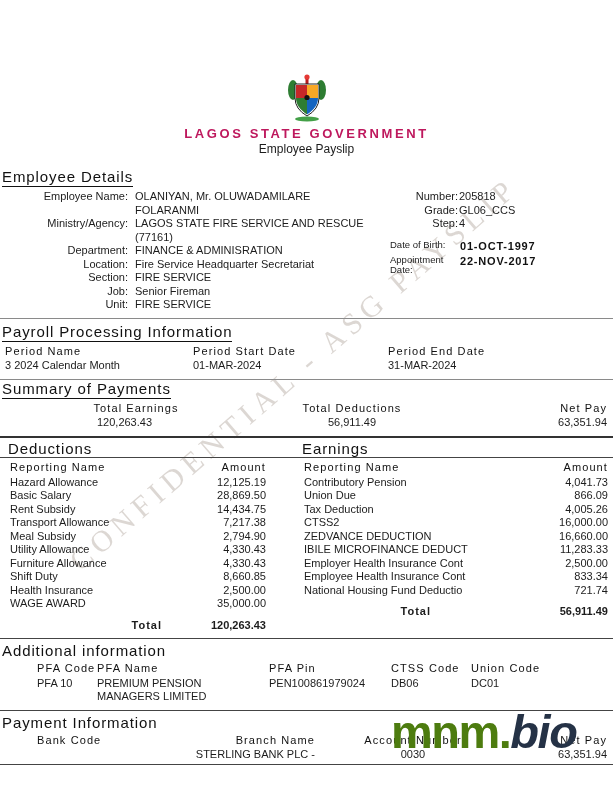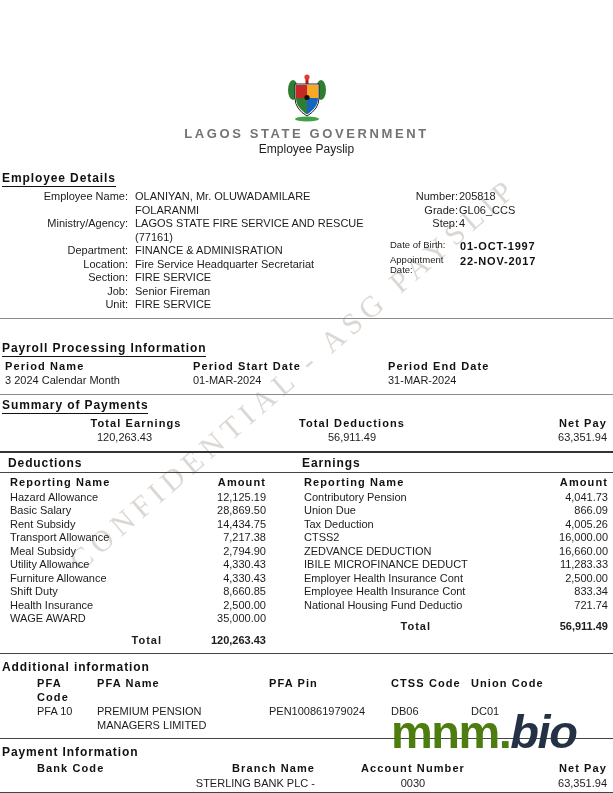--- a/index.html
+++ b/index.html
@@ -7,27 +7,27 @@
   body{width:613px;height:793px;font-family:"Liberation Sans",sans-serif;color:#1c1c1c}
   .page{position:relative;width:613px;height:793px;overflow:hidden;background:#fff}
 
   .watermark{position:absolute;left:74px;top:548px;transform:rotate(-41deg);transform-origin:left center;
     font-family:"Liberation Serif",serif;font-size:30px;letter-spacing:6px;white-space:nowrap;
     color:rgba(168,156,144,.40);z-index:0;pointer-events:none}
   .content{position:relative;z-index:1}
 
   .masthead{text-align:center;padding-top:74px}
   .crest{display:block;margin:0 auto 4px}
-  .org{font-weight:bold;font-size:13px;letter-spacing:2.6px;color:#737373}
+  .org{font-weight:bold;font-size:13px;letter-spacing:2.6px;color:#be185d}
   .subtitle{font-size:12px;margin-top:1px}
 
   .sec{padding:0 2px}
-  .sec-title{font-size:12px;font-weight:bold;letter-spacing:.9px;color:#111}
+  .sec-title{font-size:15px;font-weight:normal;letter-spacing:.9px;color:#111}
   .sec-title.u{display:inline-block;border-bottom:1.8px solid #111;padding-bottom:1px}
-  .bh{font-weight:bold;letter-spacing:1.1px;color:#111}
+  .bh{font-weight:normal;letter-spacing:1.1px;color:#111}
   .sm{font-size:11px;line-height:13.5px}
 
   .rule{border:none;border-top:1px solid #8a8a8a;margin-top:6px}
   .rule.dark{border-top:1.6px solid #444}
   .rule.thick{border-top:2px solid #333}
 
   
   .emp{margin-top:12px}
   .emp-wrap{position:relative;margin-top:3px}
   .emp-grid{display:grid;grid-template-columns:126px 240px;column-gap:7px}
@@ -136,21 +136,21 @@
             <div class="dval">01-OCT-1997</div>
             <div class="dlbl">Appointment Date:</div>
             <div class="dval">22-NOV-2017</div>
           </div>
         </div>
       </div>
     </section>
 
     <hr class="rule">
 
-    <section class="sec" style="margin-top:19px">
+    <section class="sec" style="margin-top:4px">
       <span class="sec-title u">Payroll Processing Information</span>
       <div class="cols3 sm bh" style="margin-top:3px">
         <div class="c1">Period Name</div>
         <div>Period Start Date</div>
         <div>Period End Date</div>
       </div>
       <div class="cols3 sm" style="margin-top:1px">
         <div class="c1">3 2024 Calendar Month</div>
         <div>01-MAR-2024</div>
         <div>31-MAR-2024</div>

